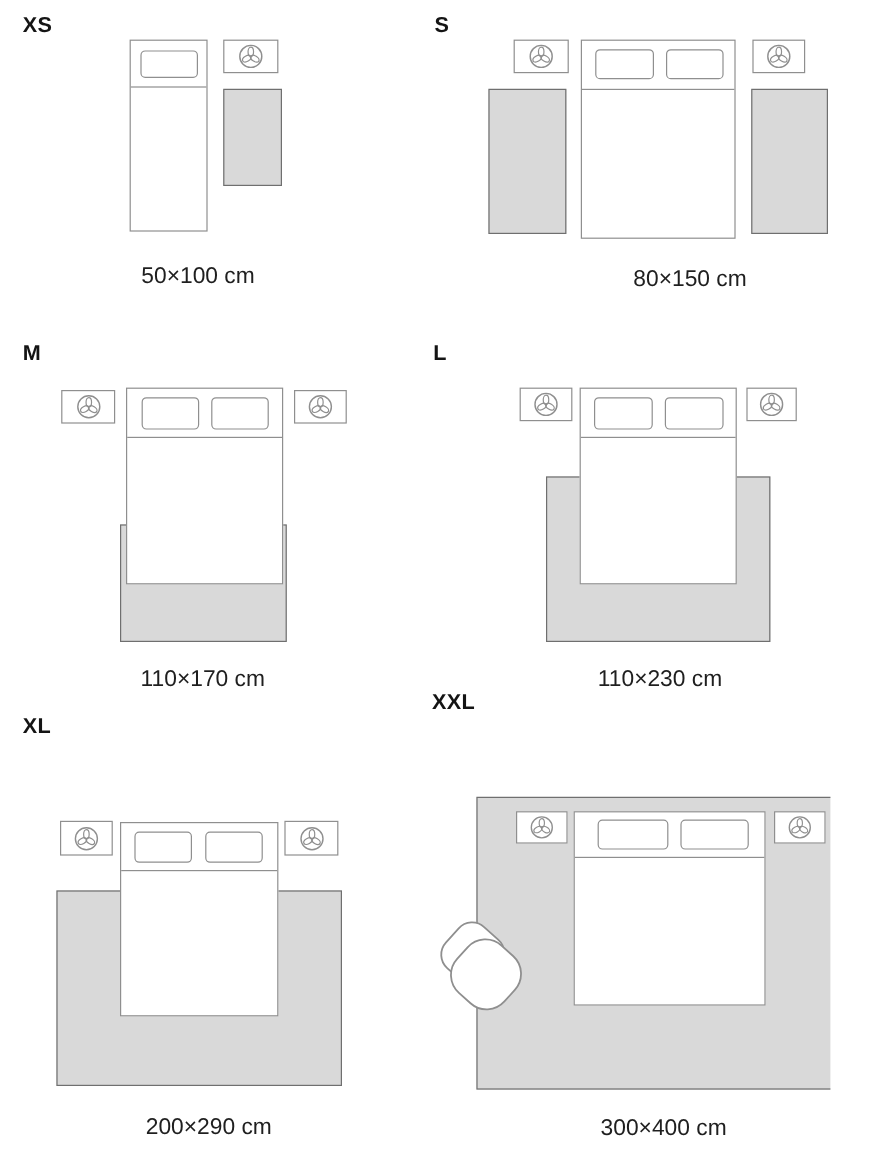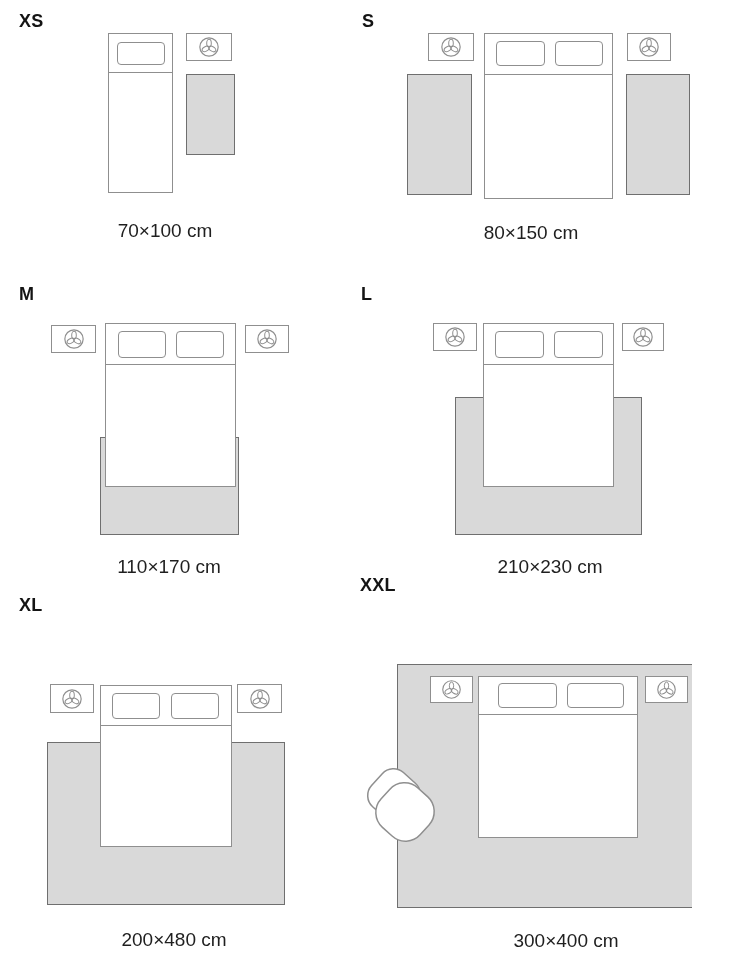--- a/index.html
+++ b/index.html
@@ -54,21 +54,21 @@
       <svg class="plant-svg" width="22" height="22" viewBox="0 0 24 24">
           <circle cx="12" cy="12" r="10" stroke-width="1.3"></circle>
           <g stroke-width="1.1">
             <ellipse cx="12" cy="7.8" rx="2.5" ry="4.2"></ellipse>
             <ellipse cx="12" cy="7.8" rx="2.5" ry="4.2" transform="rotate(120 12 12)"></ellipse>
             <ellipse cx="12" cy="7.8" rx="2.5" ry="4.2" transform="rotate(240 12 12)"></ellipse>
           </g>
         </svg>
     </div>
 
-    <div class="dim-label" style="left:165px;top:221px;">70×100 cm</div>
+    <div class="dim-label" style="left:165px;top:221px;">50×100 cm</div>
   </section>
 
   <section>
     <div class="size-label" style="left:362px;top:12px;">S</div>
 
     <div class="rug" style="left:407px;top:74px;width:65px;height:121px;"></div>
     <div class="rug" style="left:626px;top:74px;width:64px;height:121px;"></div>
 
     <div class="nightstand" style="left:428px;top:33px;width:46px;height:28px;">
       <svg class="plant-svg" width="22" height="22" viewBox="0 0 24 24">
@@ -91,21 +91,21 @@
       <svg class="plant-svg" width="22" height="22" viewBox="0 0 24 24">
           <circle cx="12" cy="12" r="10" stroke-width="1.3"></circle>
           <g stroke-width="1.1">
             <ellipse cx="12" cy="7.8" rx="2.5" ry="4.2"></ellipse>
             <ellipse cx="12" cy="7.8" rx="2.5" ry="4.2" transform="rotate(120 12 12)"></ellipse>
             <ellipse cx="12" cy="7.8" rx="2.5" ry="4.2" transform="rotate(240 12 12)"></ellipse>
           </g>
         </svg>
     </div>
 
-    <div class="dim-label" style="left:531px;top:223px;">80×150 cm</div>
+    <div class="dim-label" style="left:575px;top:223px;">80×150 cm</div>
   </section>
 
   <section>
     <div class="size-label" style="left:19px;top:285px;">M</div>
 
     <div class="rug" style="left:100px;top:437px;width:139px;height:98px;"></div>
 
     <div class="nightstand" style="left:51px;top:325px;width:45px;height:28px;">
       <svg class="plant-svg" width="22" height="22" viewBox="0 0 24 24">
           <circle cx="12" cy="12" r="10" stroke-width="1.3"></circle>
@@ -163,21 +163,21 @@
       <svg class="plant-svg" width="22" height="22" viewBox="0 0 24 24">
           <circle cx="12" cy="12" r="10" stroke-width="1.3"></circle>
           <g stroke-width="1.1">
             <ellipse cx="12" cy="7.8" rx="2.5" ry="4.2"></ellipse>
             <ellipse cx="12" cy="7.8" rx="2.5" ry="4.2" transform="rotate(120 12 12)"></ellipse>
             <ellipse cx="12" cy="7.8" rx="2.5" ry="4.2" transform="rotate(240 12 12)"></ellipse>
           </g>
         </svg>
     </div>
 
-    <div class="dim-label" style="left:550px;top:557px;">210×230 cm</div>
+    <div class="dim-label" style="left:550px;top:557px;">110×230 cm</div>
   </section>
 
   <section>
     <div class="size-label" style="left:19px;top:596px;">XL</div>
 
     <div class="rug" style="left:47px;top:742px;width:238px;height:163px;"></div>
 
     <div class="nightstand" style="left:50px;top:684px;width:44px;height:29px;">
       <svg class="plant-svg" width="22" height="22" viewBox="0 0 24 24">
           <circle cx="12" cy="12" r="10" stroke-width="1.3"></circle>
@@ -199,21 +199,21 @@
       <svg class="plant-svg" width="22" height="22" viewBox="0 0 24 24">
           <circle cx="12" cy="12" r="10" stroke-width="1.3"></circle>
           <g stroke-width="1.1">
             <ellipse cx="12" cy="7.8" rx="2.5" ry="4.2"></ellipse>
             <ellipse cx="12" cy="7.8" rx="2.5" ry="4.2" transform="rotate(120 12 12)"></ellipse>
             <ellipse cx="12" cy="7.8" rx="2.5" ry="4.2" transform="rotate(240 12 12)"></ellipse>
           </g>
         </svg>
     </div>
 
-    <div class="dim-label" style="left:174px;top:930px;">200×480 cm</div>
+    <div class="dim-label" style="left:174px;top:930px;">200×290 cm</div>
   </section>
 
   <section>
     <div class="size-label" style="left:360px;top:576px;">XXL</div>
 
     <div class="rug" style="left:397px;top:664px;width:326px;height:244px;"></div>
 
     <div class="nightstand" style="left:430px;top:676px;width:43px;height:27px;">
       <svg class="plant-svg" width="21" height="21" viewBox="0 0 24 24">
           <circle cx="12" cy="12" r="10" stroke-width="1.3"></circle>
@@ -242,16 +242,16 @@
         </svg>
     </div>
 
     <svg class="armchair-svg" style="left:360px;top:762px;" width="86" height="92" viewBox="0 0 86 92">
       <g fill="#ffffff" stroke="#8f8f8f" stroke-width="1.5">
         <rect x="-23" y="-23" width="46" height="46" rx="15" transform="translate(34 33) rotate(42)"></rect>
         <rect x="-26.5" y="-26.5" width="53" height="53" rx="20" transform="translate(45 50) rotate(42)"></rect>
       </g>
     </svg>
 
-    <div class="dim-label" style="left:553px;top:931px;margin-left:13px;">300×400 cm</div>
+    <div class="dim-label" style="left:553px;top:931px;">300×400 cm</div>
   </section>
 
 </div>
 
 </body></html>

